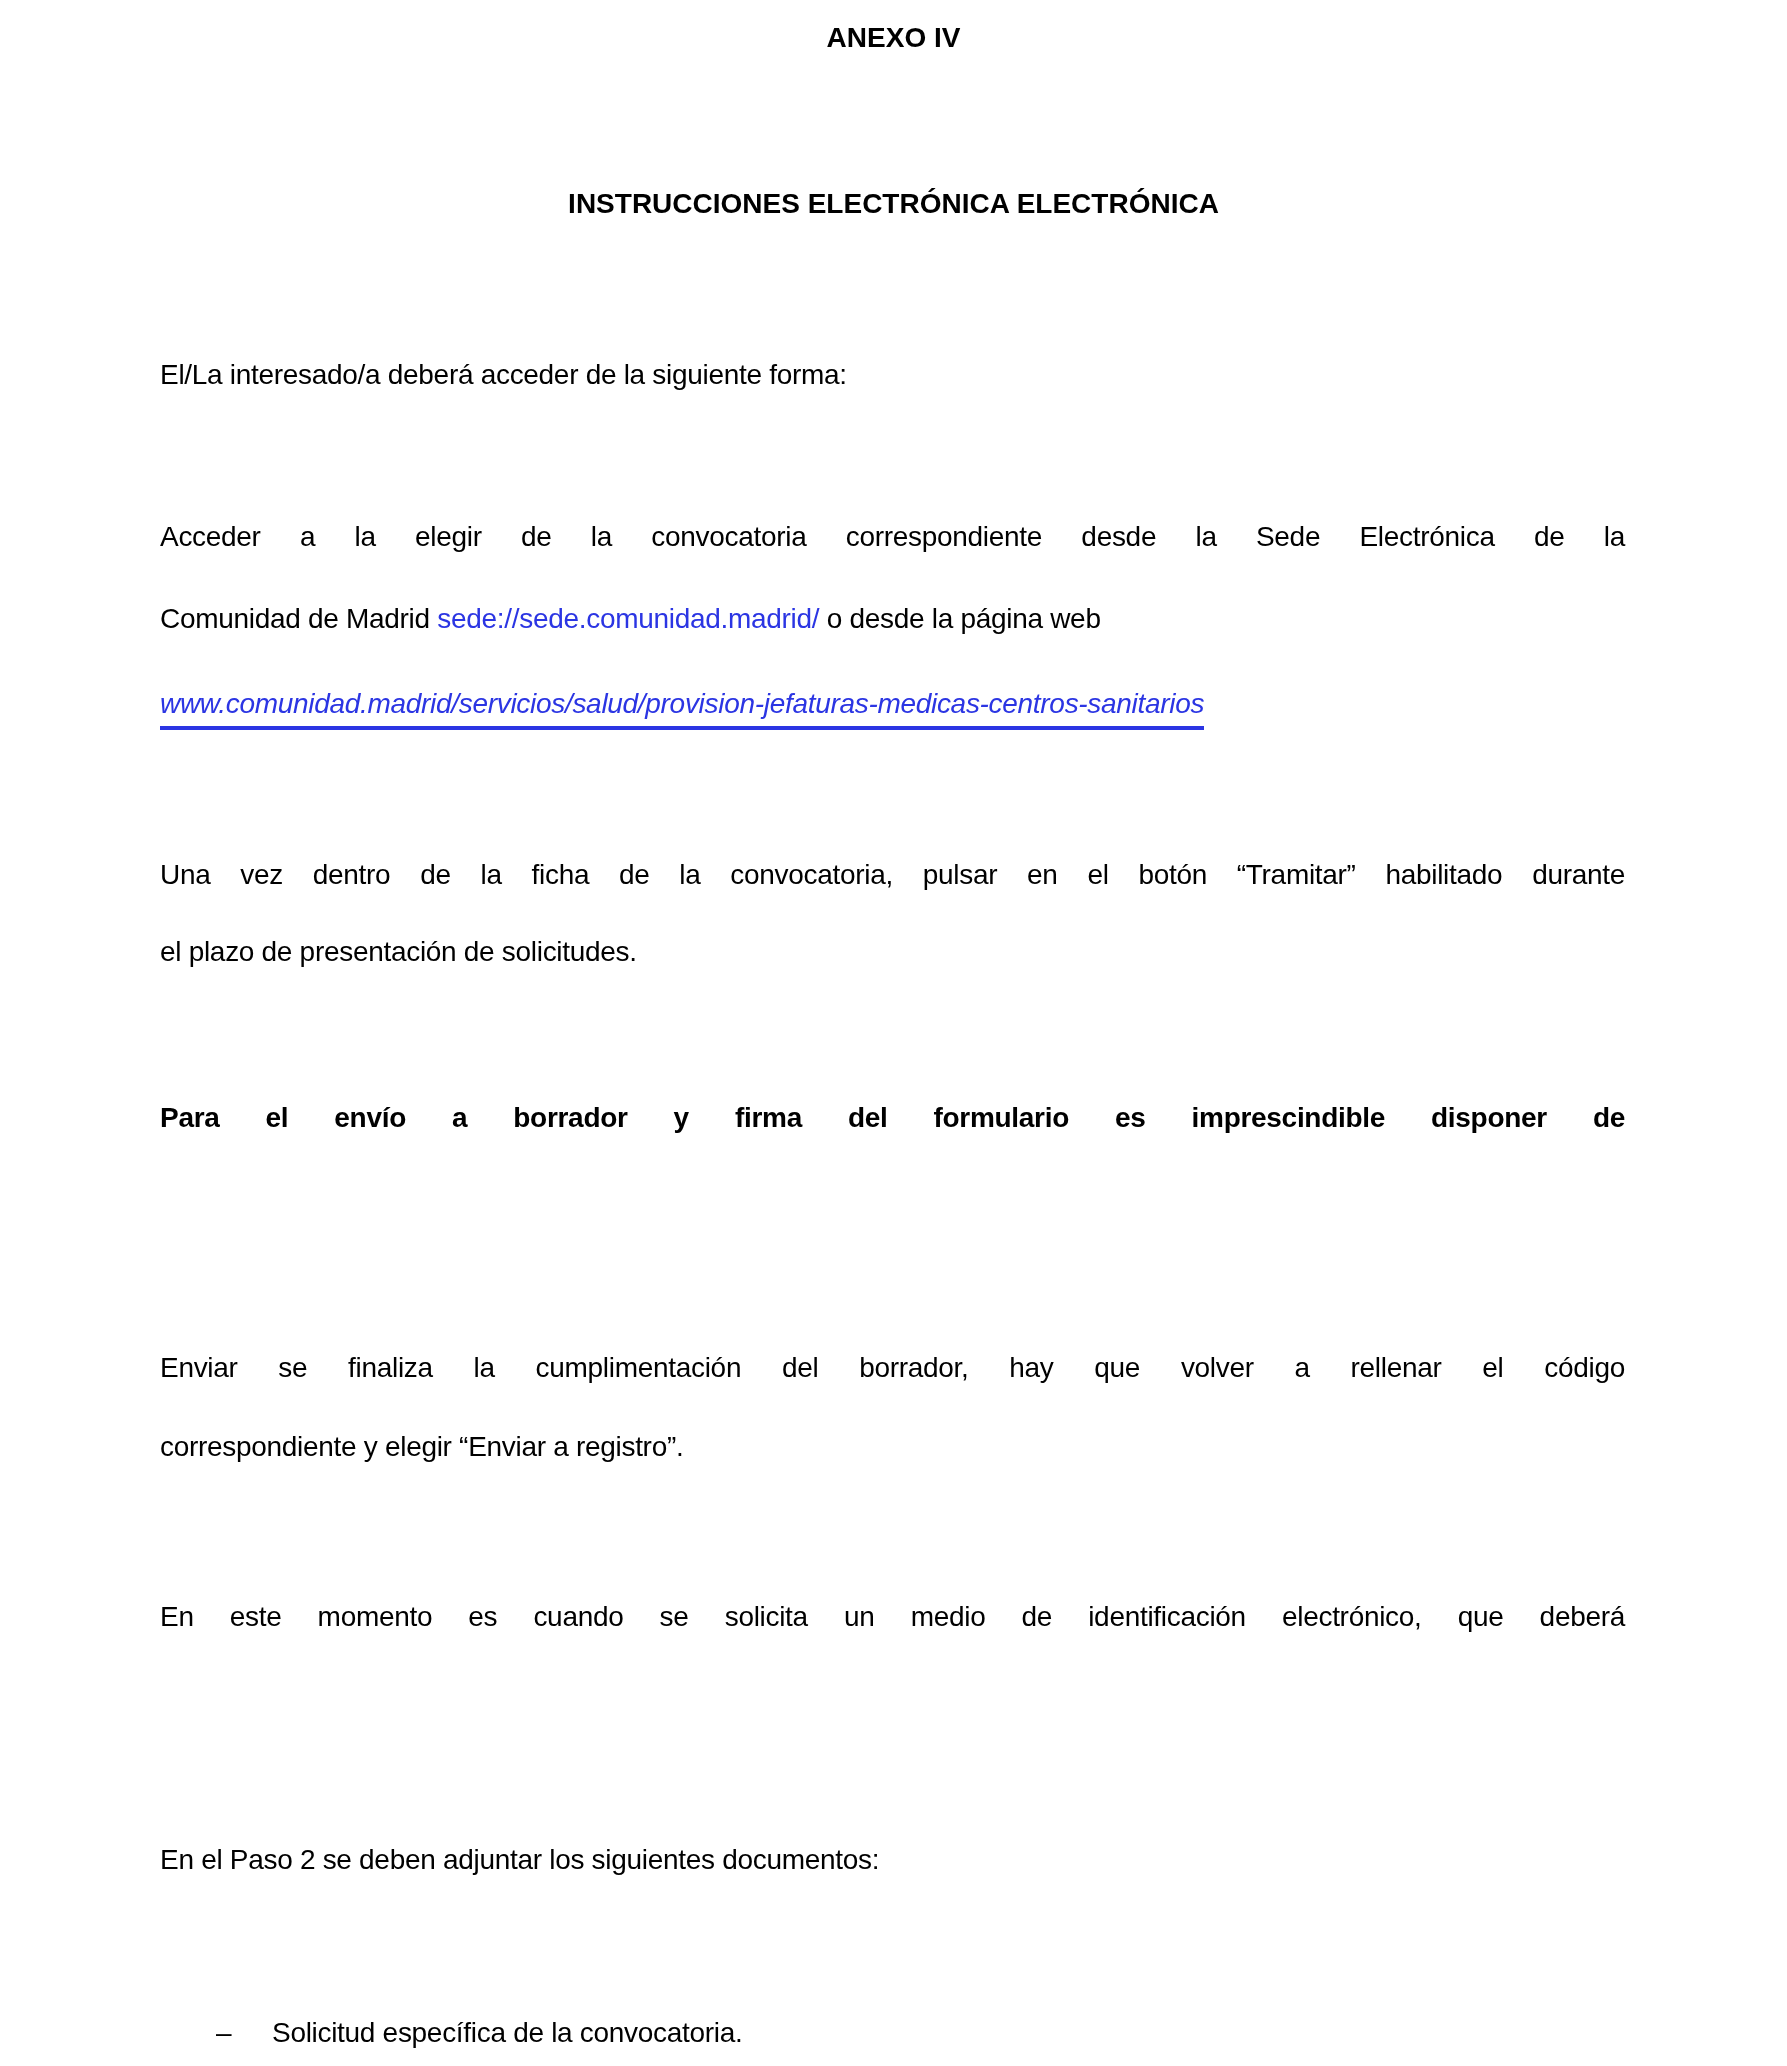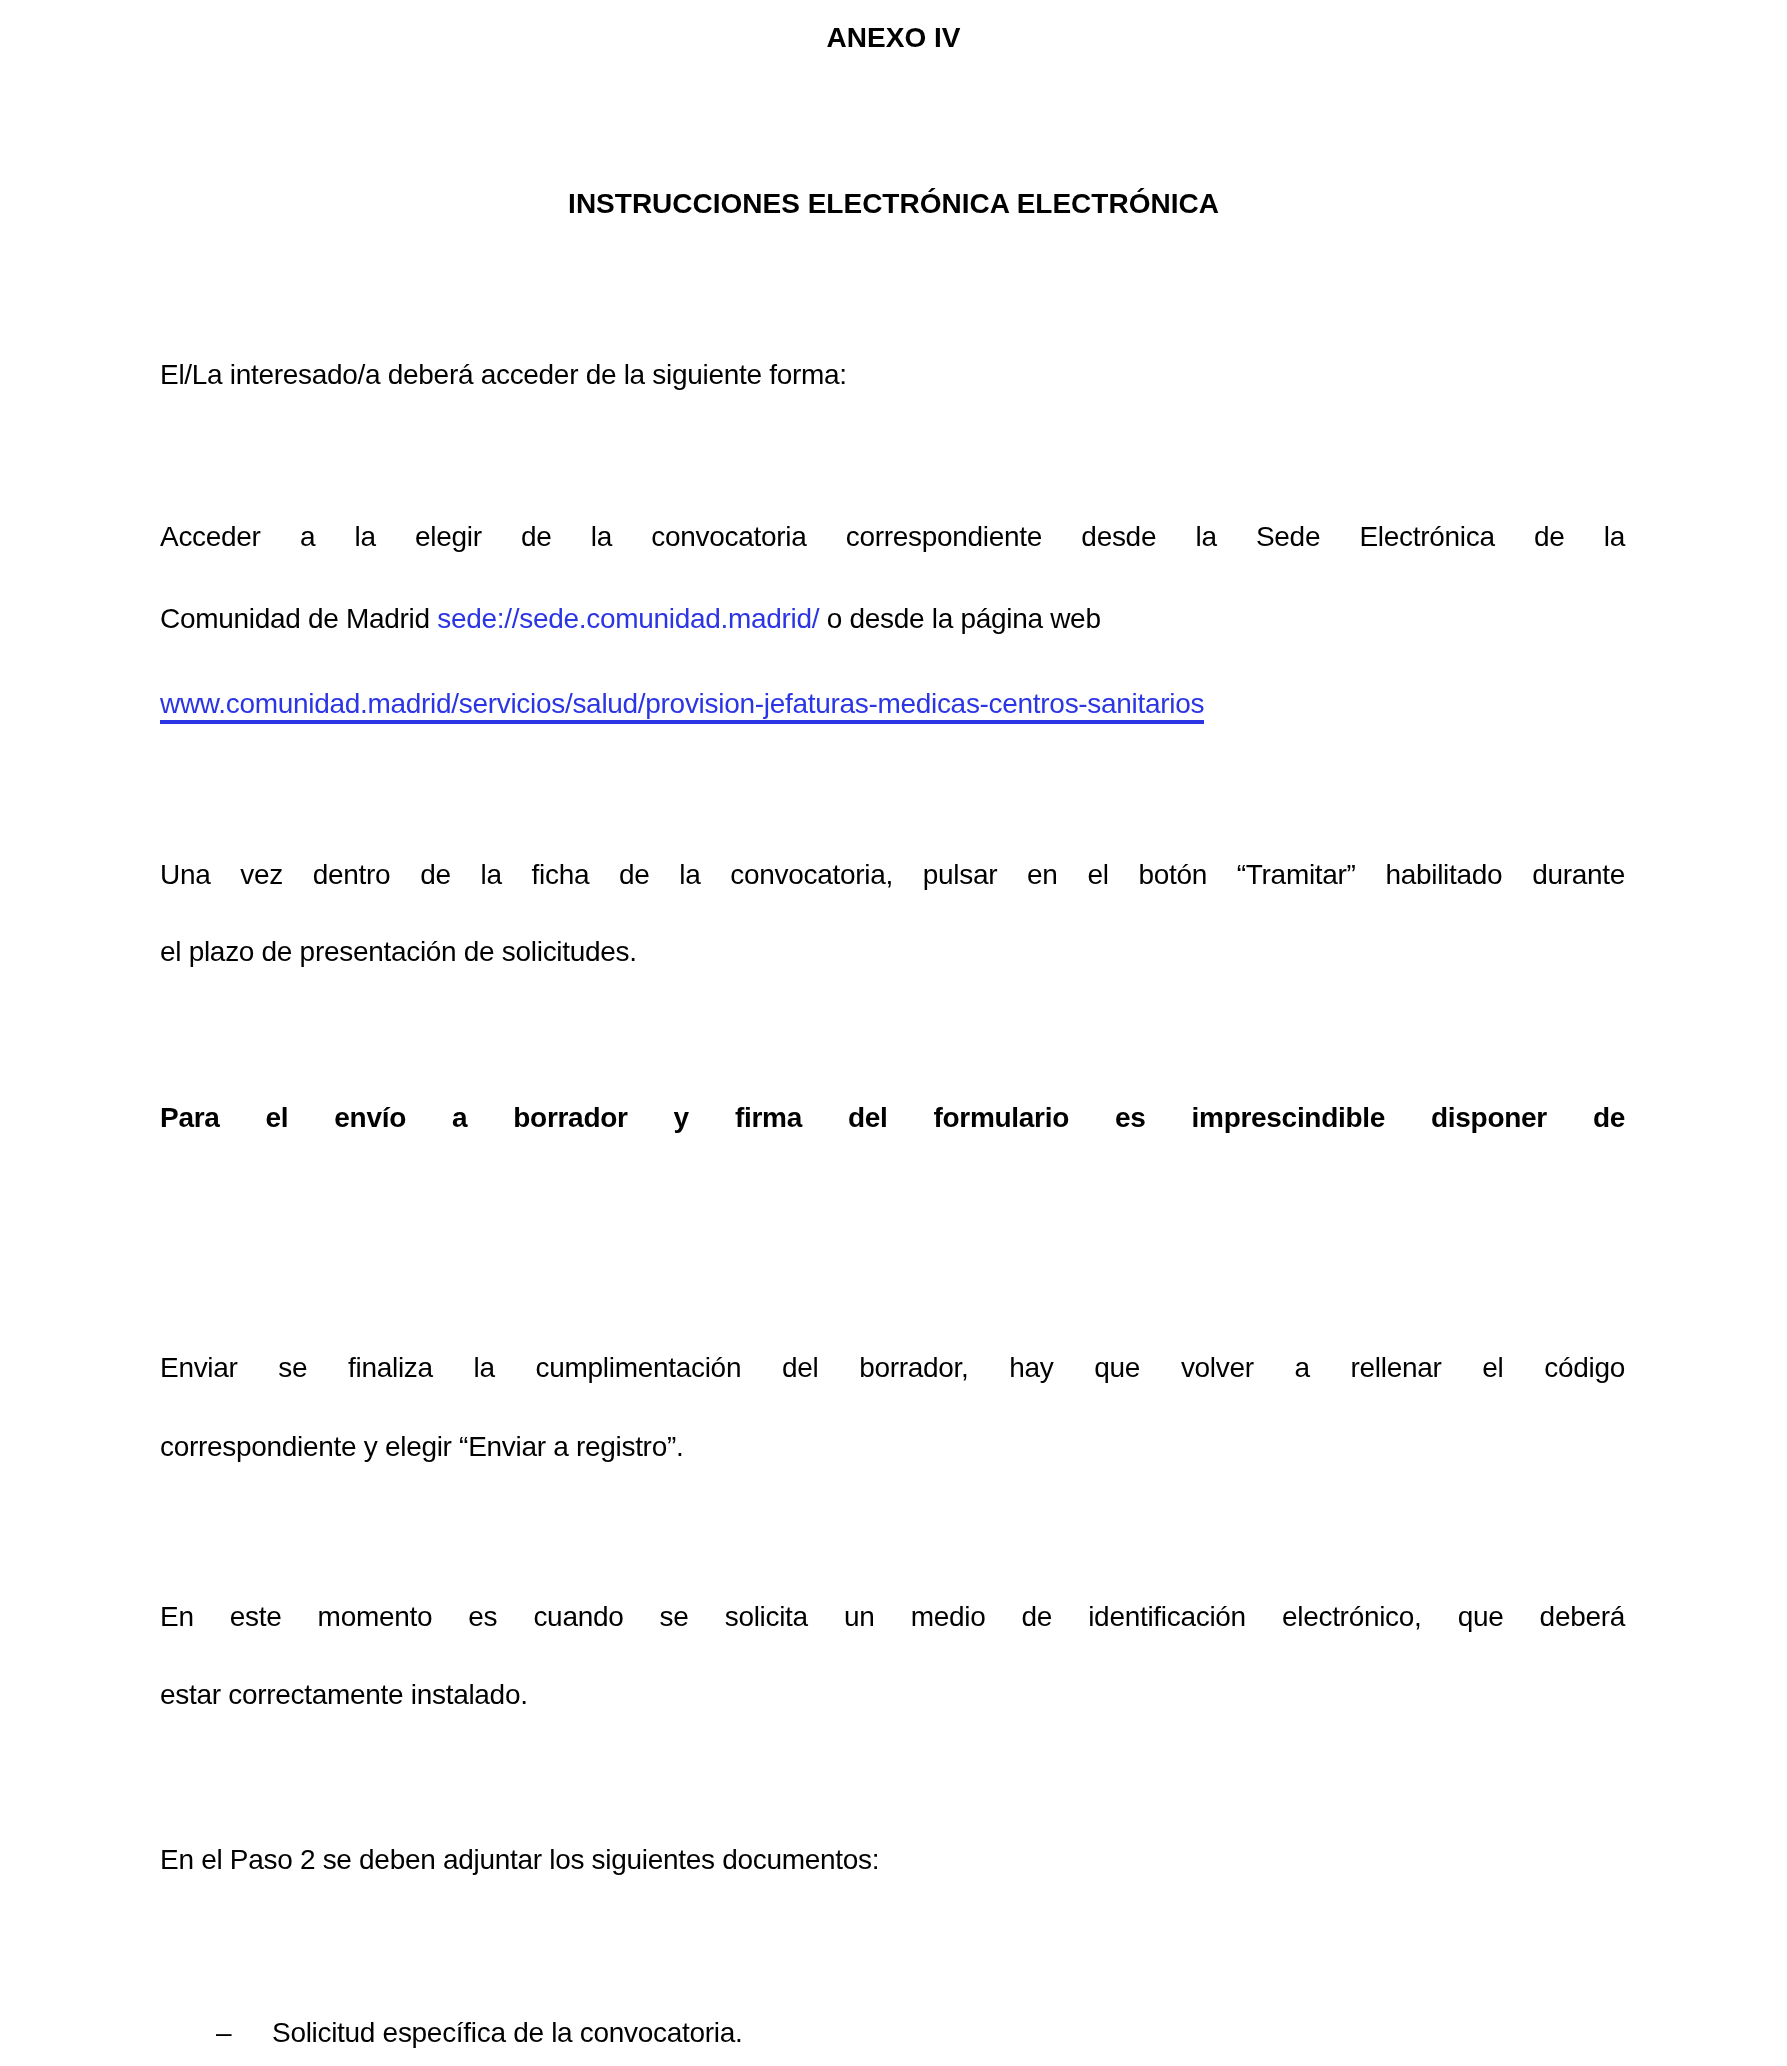--- a/index.html
+++ b/index.html
@@ -39,21 +39,22 @@
   .bold {
     font-weight: bold;
   }
   .link {
     color: #2B35E3;
     text-decoration: none;
     cursor: pointer;
   }
   .link.underlined {
     border-bottom: 4.3px solid #2B35E3;
-    padding-bottom: 1px;
+    padding-bottom: 7px;
+    font-style: italic;
   }
   .bullet-line {
     left: 216px;
     width: 1410px;
   }
   .dash {
     display: inline-block;
     width: 56px;
   }
 </style>
@@ -80,20 +81,19 @@
 
   <div class="line just bold" style="top:1077px">Para el envío a borrador y firma del formulario es imprescindible disponer de</div>
 
 
   <div class="line just" style="top:1327px">Enviar se finaliza la cumplimentación del borrador, hay que volver a rellenar el código</div>
 
   <div class="line" style="top:1406px">correspondiente y elegir “Enviar a registro”.</div>
 
   <div class="line just" style="top:1576px">En este momento es cuando se solicita un medio de identificación electrónico, que deberá</div>
 
-  <div class="line" style="top:1654px">estar correctamente instalado.</div>
 
   <div class="line" style="top:1819px">En el Paso 2 se deben adjuntar los siguientes documentos:</div>
 
   <div class="line bullet-line" style="top:1992px"><span class="dash">–</span><span>Solicitud específica de la convocatoria.</span></div>
 
 </div>
 
 
 </body></html>

